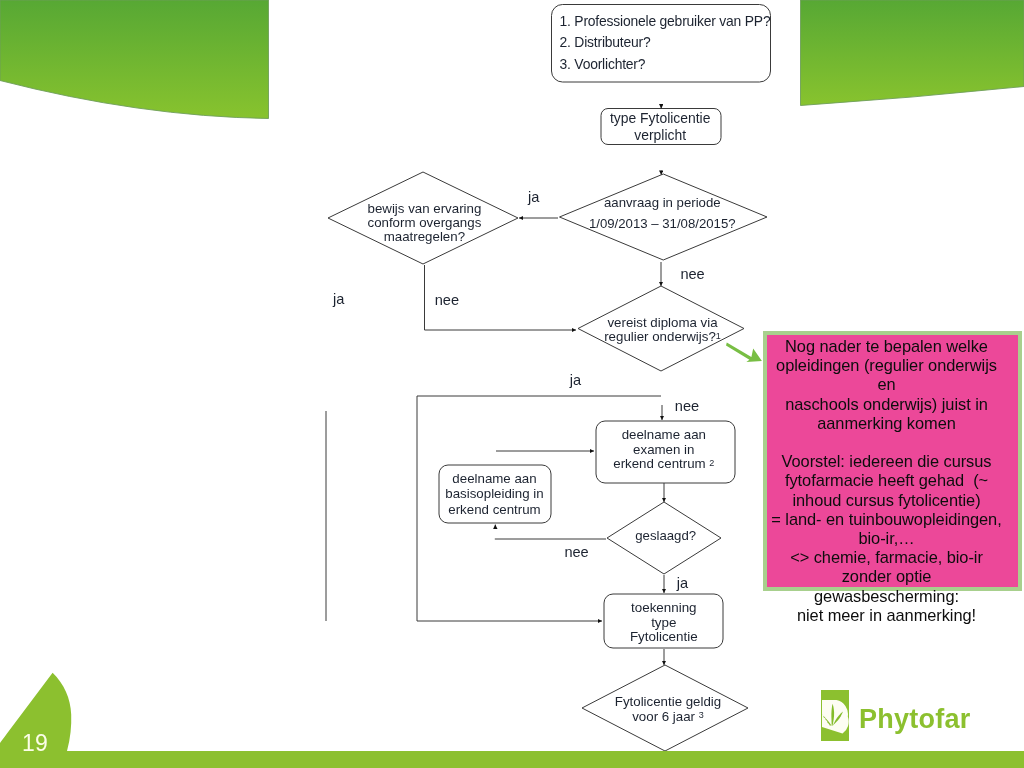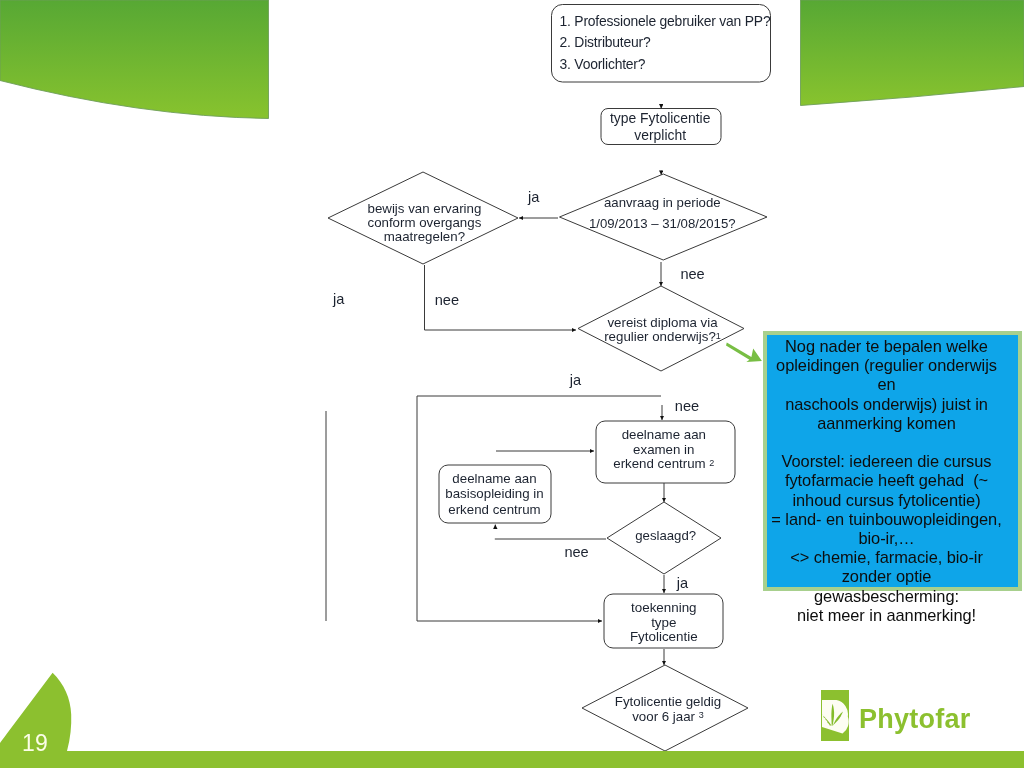--- a/index.html
+++ b/index.html
@@ -5,21 +5,21 @@
   html,body{margin:0;padding:0;}
   body{width:1024px;height:768px;background:#fff;overflow:hidden;
        font-family:"Liberation Sans",sans-serif;}
   #slide{position:relative;width:1024px;height:768px;background:#ffffff;}
   svg{display:block;}
   .abs{position:absolute;}
   #fc-text text{font-family:"Liberation Sans",sans-serif;fill:#1c2330;letter-spacing:0px;}
   .fclabel{font-family:"Liberation Sans",sans-serif;font-size:14.6px;fill:#1c2330;}
 
   .callout{left:763px;top:331px;width:259px;height:260px;box-sizing:border-box;
-           border:4px solid #A8D08D;background:#0ea5e9;
+           border:4px solid #A8D08D;background:#ec4899;
            padding:2px 12px 0 0;
            font-size:16.4px;line-height:19.2px;color:#0d0d0d;text-align:center;white-space:pre-wrap;
            letter-spacing:-0.05px;}
   .callout .u{}
   .cspace{height:19.2px;line-height:19.2px;font-size:11px;}
 
   .pagenum{left:22px;top:732px;font-size:23px;line-height:23px;color:#fbfde8;letter-spacing:0.2px;}
 
   .logo{left:821px;top:690px;display:flex;align-items:flex-start;justify-content:center;}
   .logotext{margin-left:10px;margin-top:9px;font-size:27px;font-weight:bold;color:#8CC02F;

